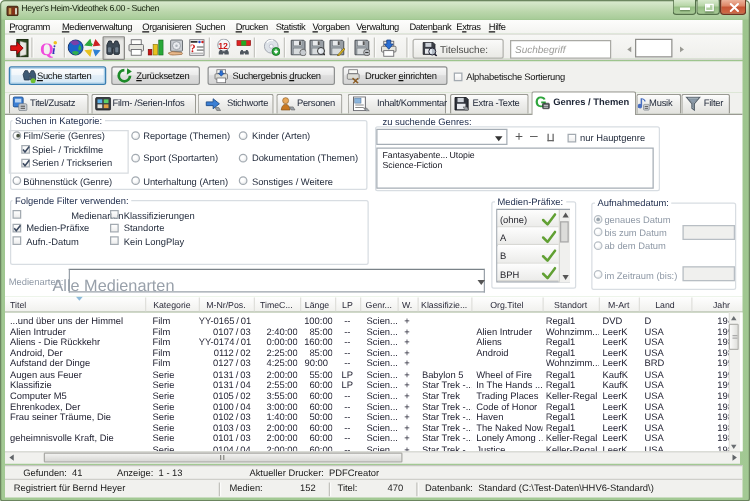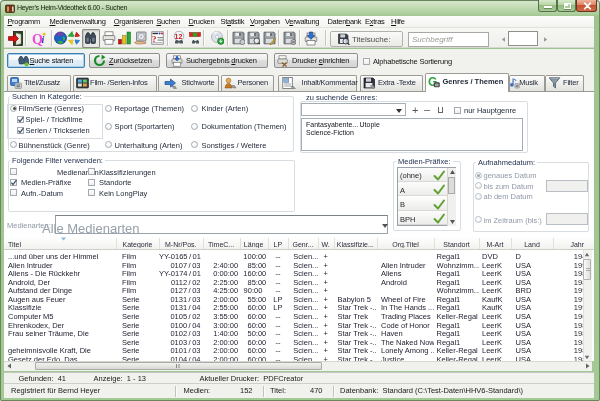--- a/index.html
+++ b/index.html
@@ -651,21 +651,20 @@
 <div class="cell" style="left:239.7px;width:26.600000000000012px;top:346.15px;text-align:right;z-index:2;">60:00</div>
 <div class="cell" style="left:267.5px;width:20.80000000000001px;top:346.15px;text-align:center;z-index:2;">--</div>
 <div class="cell" style="left:293.3px;width:24.399999999999977px;top:346.15px;text-align:left;z-index:2;">Scien...</div>
 <div class="cell" style="left:317.7px;width:16.0px;top:346.15px;text-align:center;z-index:2;">+</div>
 <div class="cell" style="left:337.5px;width:39.500000000000014px;top:346.15px;text-align:left;z-index:2;">Star Trek -...</div>
 <div class="cell" style="left:381px;width:53px;top:346.15px;text-align:left;z-index:2;">Lonely Among ...</div>
 <div class="cell" style="left:436.5px;width:42.5px;top:346.15px;text-align:left;z-index:2;">Keller-Regal</div>
 <div class="cell" style="left:482px;width:29px;top:346.15px;text-align:left;z-index:2;">LeerK</div>
 <div class="cell" style="left:515.5px;width:37.5px;top:346.15px;text-align:left;z-index:2;">USA</div>
 <div class="cell" style="left:553px;width:37.5px;top:346.15px;text-align:right;z-index:2;">1987</div>
-<div class="cell" style="left:8px;width:108px;top:354.7px;text-align:left;z-index:2;">Gesetz der Edo, Das</div>
 <div class="cell" style="left:122px;width:37px;top:354.7px;text-align:left;z-index:2;">Serie</div>
 <div class="cell" style="left:159px;width:41.5px;top:354.7px;text-align:right;z-index:2;">0104 / 04</div>
 <div class="cell" style="left:202.5px;width:35.69999999999999px;top:354.7px;text-align:right;z-index:2;">2:00:00</div>
 <div class="cell" style="left:239.7px;width:26.600000000000012px;top:354.7px;text-align:right;z-index:2;">60:00</div>
 <div class="cell" style="left:267.5px;width:20.80000000000001px;top:354.7px;text-align:center;z-index:2;">--</div>
 <div class="cell" style="left:293.3px;width:24.399999999999977px;top:354.7px;text-align:left;z-index:2;">Scien...</div>
 <div class="cell" style="left:317.7px;width:16.0px;top:354.7px;text-align:center;z-index:2;">+</div>
 <div class="cell" style="left:337.5px;width:39.500000000000014px;top:354.7px;text-align:left;z-index:2;">Star Trek -...</div>
 <div class="cell" style="left:381px;width:53px;top:354.7px;text-align:left;z-index:2;">Justice</div>
 <div class="cell" style="left:436.5px;width:42.5px;top:354.7px;text-align:left;z-index:2;">Keller-Regal</div>

